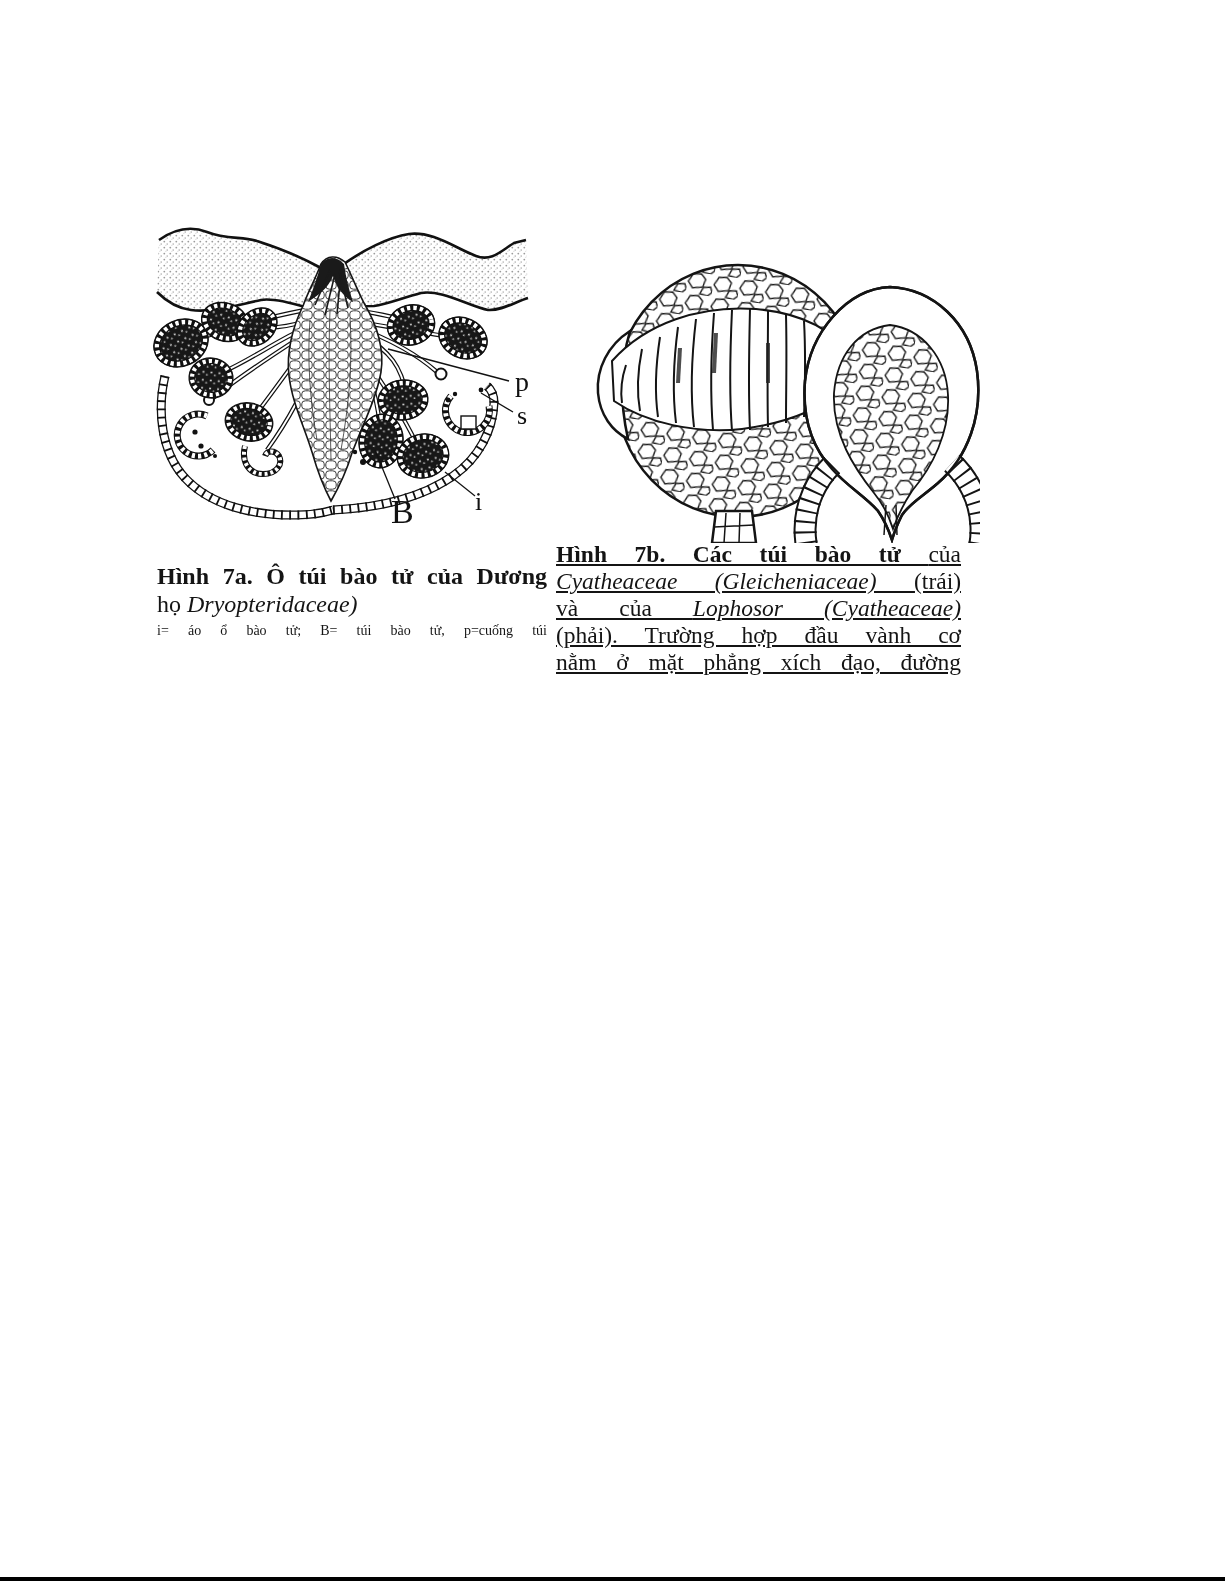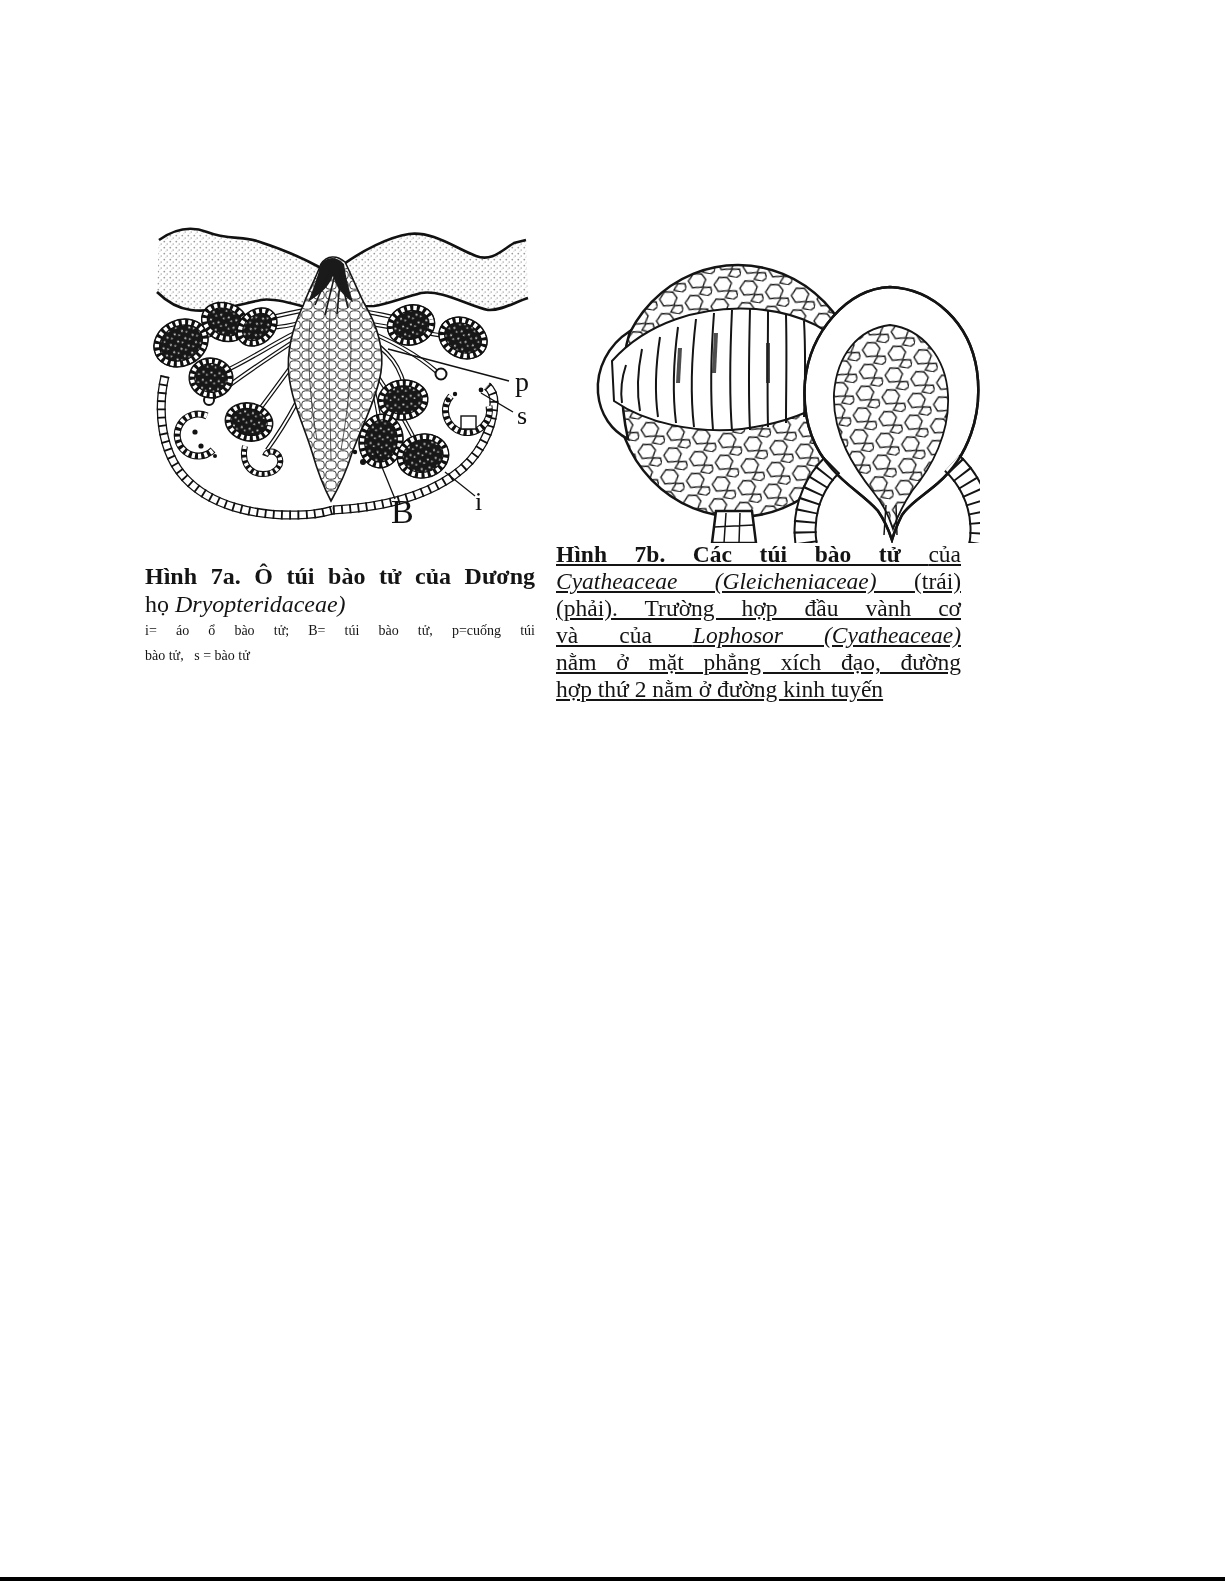--- a/index.html
+++ b/index.html
@@ -2,21 +2,21 @@
 <html><head>
 <meta charset="utf-8">
 <style>
   html,body{margin:0;padding:0;background:#ffffff;}
   #page{position:relative;width:1225px;height:1585px;background:#ffffff;overflow:hidden;
         font-family:"Liberation Serif","DejaVu Serif",serif;color:#111;}
   .fig{position:absolute;}
   .caption{position:absolute;color:#141414;}
   .cap-line{white-space:normal;}
   .j{text-align:justify;text-align-last:justify;}
-  .main7a{width:390px;font-size:24px;line-height:28px;}
+  .main7a{width:390px;font-size:24px;line-height:28px;margin-left:12px;}
   .main7b{width:405px;font-size:23.5px;line-height:27px;text-decoration:underline;}
   .legend{font-size:14px;line-height:25px;}
   .b{font-weight:bold;}
   .i{font-style:italic;}
   .pre{white-space:pre-wrap;}
   #bottom-rule{position:absolute;left:0;top:1577px;width:1225px;height:4px;background:#000;}
   svg text{font-family:"Liberation Serif","DejaVu Serif",serif;fill:#111;}
 </style>
 </head>
 <body>
@@ -238,26 +238,24 @@
       <path d="M 330,72 C 362,76 386,104 388,142 C 390,180 372,214 352,238 C 344,250 338,262 333,276 C 329,263 323,251 314,240 C 295,216 272,182 274,140 C 277,102 298,76 330,72 Z" fill="url(#cellsB)" stroke="#141414" stroke-width="1.8"></path>
       <path d="M 326,252 L 324,282 M 336,252 L 337,282" stroke="#141414" stroke-width="1.5" fill="none"></path>
     </g>
   </svg>
   </div>
 
   <div class="caption main7a" style="left:145px;top:562px;">
     <div class="cap-line j"><span class="b">Hình 7a. Ô túi bào tử của Dương</span></div>
     <div class="cap-line"><span>họ </span><span class="i">Dryopteridaceae)</span></div>
     <div class="cap-line legend j">i= áo ổ bào tử; B= túi bào tử, p=cuống túi</div>
-    <div class="cap-line legend pre">bào tử,   s = bào tử</div>
   </div>
 
   <div class="caption main7b" style="left:556px;top:541px;">
     <div class="cap-line j"><span class="b">Hình 7b. Các túi bào tử </span><span>của</span></div>
     <div class="cap-line j"><span class="i">Cyatheaceae (Gleicheniaceae) </span><span>(trái)</span></div>
+    <div class="cap-line j"><span>và của </span><span class="i">Lophosor (Cyatheaceae)</span></div>
     <div class="cap-line j">(phải). Trường hợp đầu vành cơ</div>
-    <div class="cap-line j"><span>và của </span><span class="i">Lophosor (Cyatheaceae)</span></div>
     <div class="cap-line j">nằm ở mặt phẳng xích đạo, đường</div>
-    <div class="cap-line">hợp thứ 2 nằm ở đường kinh tuyến</div>
   </div>
 
   <div id="bottom-rule"></div>
 </div>
 
 </body></html>

